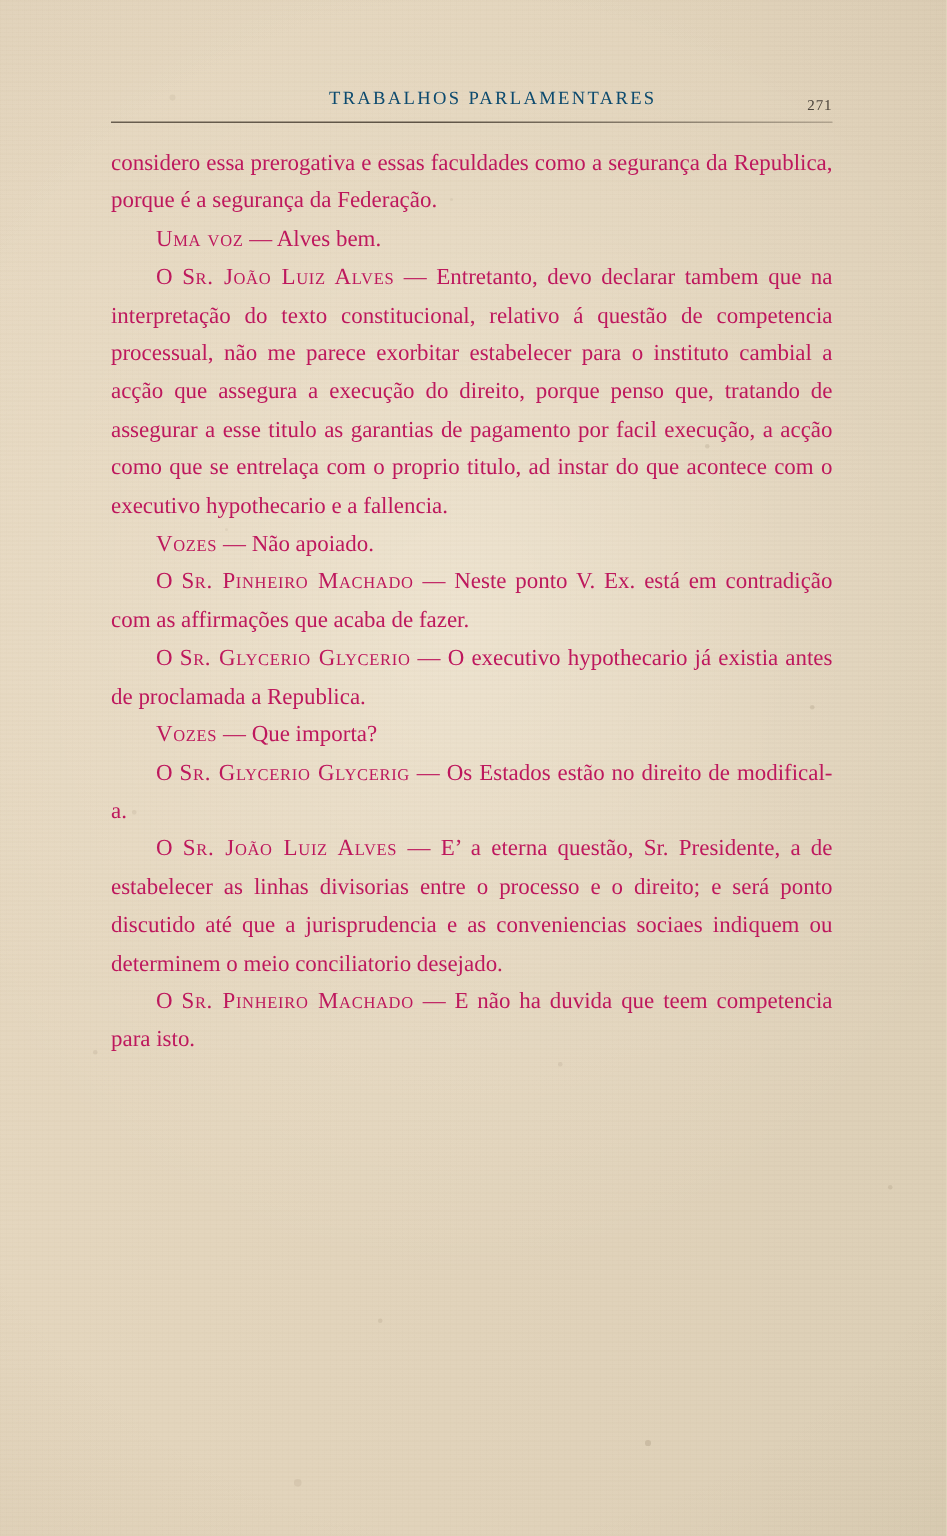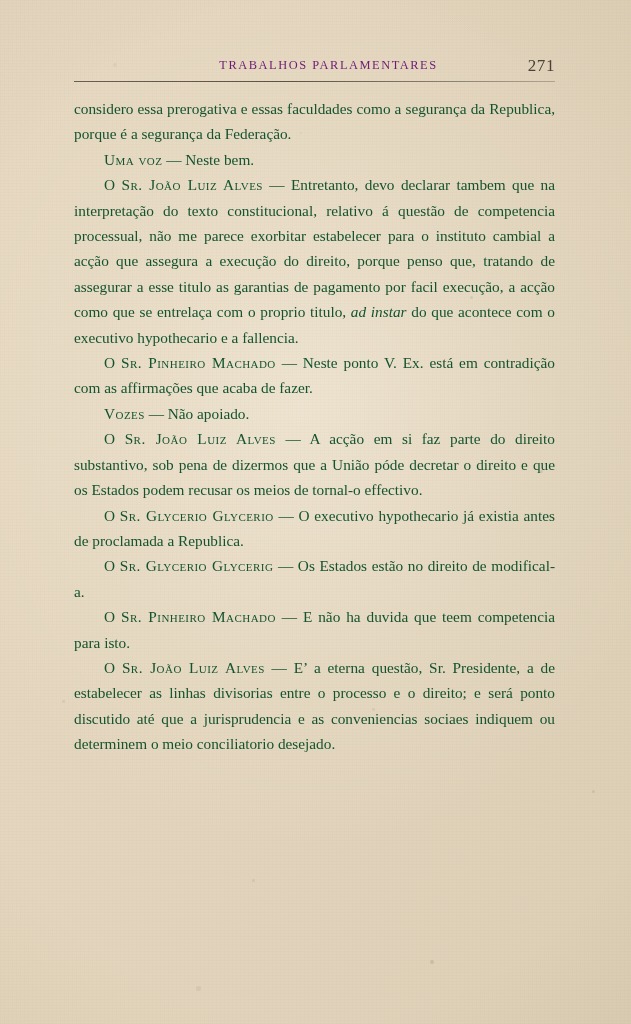--- a/index.html
+++ b/index.html
@@ -59,29 +59,29 @@
     display: flex;
     align-items: baseline;
     justify-content: center;
     position: relative;
     height: 18px;
   }
   .running-head {
     font-size: 12.4px;
     letter-spacing: 1.55px;
     text-transform: uppercase;
-    color: #701a75;
+    color: #0c4a6e;
     white-space: nowrap;
     margin-left: 28px;
   }
   .folio {
     position: absolute;
     right: 0;
     bottom: 0;
-    font-size: 17px;
+    font-size: 10px;
     letter-spacing: 0.6px;
     color: #4a423a;
   }
   .rule {
     margin-top: 5px;
     height: 1px;
     width: 100%;
     background: linear-gradient(90deg,
       rgba(70,60,48,0.78) 0%,
       rgba(70,60,48,0.85) 45%,
@@ -96,61 +96,60 @@
     top: 96px;
     width: 481px;
   }
   p.para {
     margin: 0;
     text-align: justify;
     text-justify: inter-word;
     font-size: 15.3px;
     line-height: 25.4px;
     text-indent: 30px;
-    color: #14532d;
+    color: #be185d;
     hyphens: none;
   }
   p.cont {
     text-indent: 0;
   }
   .sc {
     font-variant: small-caps;
     letter-spacing: 0.45px;
   }
   .it {
-    font-style: italic;
   }
 </style>
 </head>
 <body>
 
 <div class="paper"></div>
 <div class="grain"></div>
 
 <div class="page">
 
   <div class="header">
     <div class="header-line">
       <span class="running-head">Trabalhos Parlamentares</span>
       <span class="folio">271</span>
     </div>
     <div class="rule"></div>
   </div>
 
   <div class="column" id="text-column">
       <p class="para cont"><span>considero essa prerogativa e essas faculdades como a segurança da Republica, porque é a segurança da Federação.</span></p>
-      <p class="para"><span class="sc">Uma voz</span><span> — Neste bem.</span></p>
+      <p class="para"><span class="sc">Uma voz</span><span> — Alves bem.</span></p>
       <p class="para"><span>O </span><span class="sc">Sr. João Luiz Alves</span><span> — Entretanto, devo declarar tambem que na interpretação do texto constitucional, relativo á questão de competencia processual, não me parece exorbitar estabelecer para o instituto cambial a acção que assegura a execução do direito, porque penso que, tratando de assegurar a esse titulo as garantias de pagamento por facil execução, a acção como que se entrelaça com o proprio titulo, </span><span class="it">ad instar</span><span> do que acontece com o executivo hypothecario e a fallencia.</span></p>
+      <p class="para"><span class="sc">Vozes</span><span> — Não apoiado.</span></p>
       <p class="para"><span>O </span><span class="sc">Sr. Pinheiro Machado</span><span> — Neste ponto V. Ex. está em contradição com as affirmações que acaba de fazer.</span></p>
-      <p class="para"><span class="sc">Vozes</span><span> — Não apoiado.</span></p>
-      <p class="para"><span>O </span><span class="sc">Sr. João Luiz Alves</span><span> — A acção em si faz parte do direito substantivo, sob pena de dizermos que a União póde decretar o direito e que os Estados podem recusar os meios de tornal-o effectivo.</span></p>
       <p class="para"><span>O </span><span class="sc">Sr. Glycerio Glycerio</span><span> — O executivo hypothecario já existia antes de proclamada a Republica.</span></p>
+      <p class="para"><span class="sc">Vozes</span><span> — Que importa?</span></p>
       <p class="para"><span>O </span><span class="sc">Sr. Glycerio Glycerig</span><span> — Os Estados estão no direito de modifical-a.</span></p>
+      <p class="para"><span>O </span><span class="sc">Sr. João Luiz Alves</span><span> — E’ a eterna questão, Sr. Presidente, a de estabelecer as linhas divisorias entre o processo e o direito; e será ponto discutido até que a jurisprudencia e as conveniencias sociaes indiquem ou determinem o meio conciliatorio desejado.</span></p>
       <p class="para"><span>O </span><span class="sc">Sr. Pinheiro Machado</span><span> — E não ha duvida que teem competencia para isto.</span></p>
-      <p class="para"><span>O </span><span class="sc">Sr. João Luiz Alves</span><span> — E’ a eterna questão, Sr. Presidente, a de estabelecer as linhas divisorias entre o processo e o direito; e será ponto discutido até que a jurisprudencia e as conveniencias sociaes indiquem ou determinem o meio conciliatorio desejado.</span></p>
     </div>
 
 </div>
 
 <div class="speck" style="left: 113px; top: 63px; width: 4.2px; height: 4.2px; opacity: 0.27;"></div>
 <div class="speck" style="left: 470px; top: 296px; width: 3.2px; height: 3.2px; opacity: 0.49;"></div>
 <div class="speck" style="left: 196px; top: 986px; width: 4.6px; height: 4.6px; opacity: 0.35;"></div>
 <div class="speck" style="left: 372px; top: 708px; width: 2.8px; height: 2.8px; opacity: 0.4;"></div>
 <div class="speck" style="left: 540px; top: 470px; width: 3.4px; height: 3.4px; opacity: 0.54;"></div>
 <div class="speck" style="left: 88px; top: 540px; width: 2.6px; height: 2.6px; opacity: 0.36;"></div>

